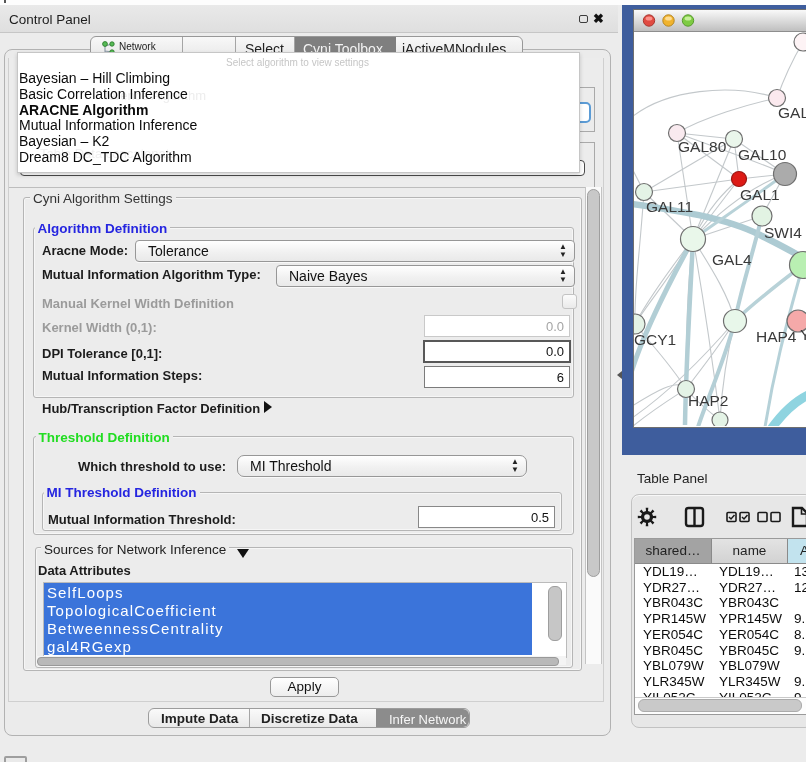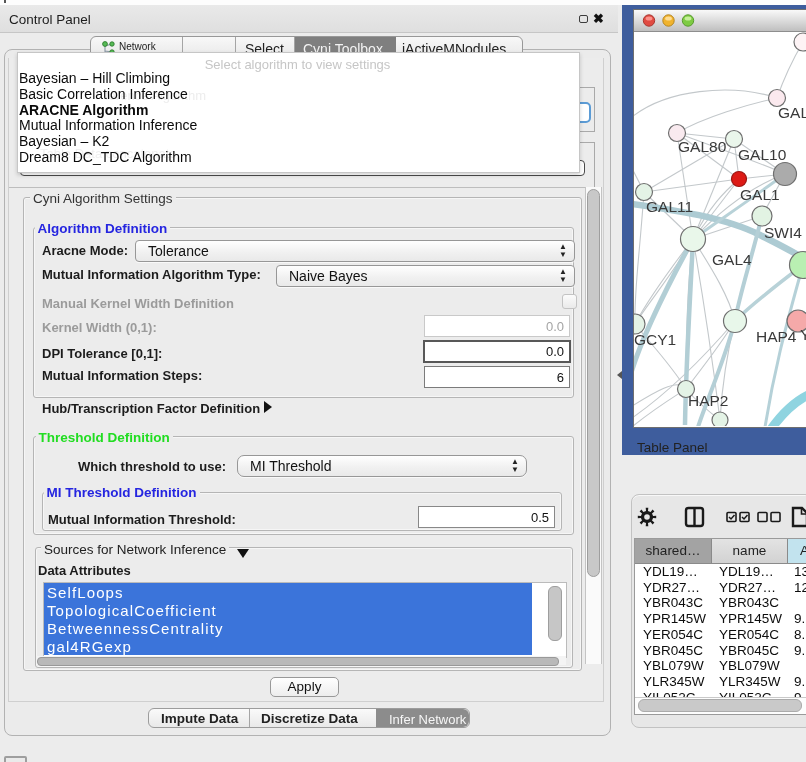--- a/index.html
+++ b/index.html
@@ -145,21 +145,21 @@
   <div class="abs" style="left:240px;top:2.5px;font-size:13px;color:#f6f6f6;white-space:nowrap;">Infer Network</div>
 </div>
 
 <div class="abs" style="left:4px;top:756px;width:19px;height:12px;border:2px solid #9e9e9e;border-radius:2px;background:#eaeaea;"></div>
 
 <div class="abs" style="left:617px;top:371px;width:0;height:0;border-right:5px solid #555;border-top:4px solid transparent;border-bottom:4px solid transparent;"></div>
 
 <div class="abs" style="left:17px;top:52px;width:561px;height:119px;background:#fff;border:1px solid #c6c6c6;box-shadow:0 2px 4px rgba(0,0,0,0.18);"></div>
 <div class="abs" style="left:105px;top:88px;font-size:13px;color:#ededed;">ference Algorithm</div>
 <div class="abs" style="left:40px;top:146px;font-size:13px;color:#efefef;">Table Data concatenate</div>
-<div class="abs" style="left:17px;top:56.5px;width:561px;text-align:center;font-size:13px;color:#c6c6c6;">Select algorithm to view settings</div>
+<div class="abs" style="left:17px;top:56.5px;width:561px;text-align:center;font-size:10px;color:#c6c6c6;">Select algorithm to view settings</div>
 <div class="abs" style="left:19px;top:71px;font-size:14px;color:#0a0a0a;line-height:15.8px;">Bayesian – Hill Climbing<br>Basic Correlation Inference<br><b>ARACNE Algorithm</b><br>Mutual Information Inference<br>Bayesian – K2<br>Dream8 DC_TDC Algorithm</div>
 
 <div class="abs" style="left:622px;top:5px;width:184px;height:450px;background:#3e5d9d;"></div>
 <div class="abs" style="left:633px;top:9px;width:173px;height:417px;border:1px solid #6f6f6f;background:#fff;">
   <div class="abs" style="left:0;top:0;width:173px;height:21px;background:linear-gradient(#f9f9f9,#bfbfbf);border-bottom:1px solid #8e8e8e;">
     <svg width="60" height="21" style="position:absolute;left:8px;top:0;">
       <circle cx="7" cy="10.5" r="5.7" fill="#e04b42" stroke="#a83730" stroke-width="1"></circle>
       <ellipse cx="7" cy="8.6" rx="3.4" ry="2" fill="#ff9d96" opacity="0.85"></ellipse>
       <circle cx="26.5" cy="10.5" r="5.7" fill="#f0b32e" stroke="#b5851f" stroke-width="1"></circle>
       <ellipse cx="26.5" cy="8.6" rx="3.4" ry="2" fill="#ffe09a" opacity="0.9"></ellipse>
@@ -243,21 +243,21 @@
         <text x="0" y="313">GCY1</text>
         <text x="122" y="310">HAP4</text>
         <text x="166" y="308">Y</text>
         <text x="54" y="374">HAP2</text>
       </g>
     </g>
   </svg>
 </div>
 
 <div class="abs" style="left:622px;top:455px;width:184px;height:307px;background:#ececec;"></div>
-<div class="abs" style="left:637px;top:440px;font-size:13.5px;color:#222;">Table Panel</div>
+<div class="abs" style="left:637px;top:471px;font-size:13.5px;color:#222;">Table Panel</div>
 <div class="abs" style="left:631px;top:494px;width:180px;height:232px;border:1px solid #c2c2c2;border-radius:8px;background:#e7e7e7;box-shadow:inset 0 1px 0 #f8f8f8;"></div>
 
 <svg class="abs" style="left:634px;top:504px;" width="172" height="28" viewBox="0 0 172 28">
   <g fill="#1a1a1a">
     <path d="M19.1 12.0 L22.2 11.7 L22.2 14.3 L19.1 14.0 L18.0 16.6 L20.4 18.6 L18.6 20.4 L16.6 18.0 L14.0 19.1 L14.3 22.2 L11.7 22.2 L12.0 19.1 L9.4 18.0 L7.4 20.4 L5.6 18.6 L8.0 16.6 L6.9 14.0 L3.8 14.3 L3.8 11.7 L6.9 12.0 L8.0 9.4 L5.6 7.4 L7.4 5.6 L9.4 8.0 L12.0 6.9 L11.7 3.8 L14.3 3.8 L14.0 6.9 L16.6 8.0 L18.6 5.6 L20.4 7.4 L18.0 9.4 Z"></path>
     <circle cx="13" cy="13" r="2.8" fill="#e7e7e7"></circle>
   </g>
   <g fill="none" stroke="#1a1a1a" stroke-width="2.4">
     <rect x="52" y="4" width="17" height="18" rx="2.5"></rect>
     <line x1="60.5" y1="4" x2="60.5" y2="22"></line>

